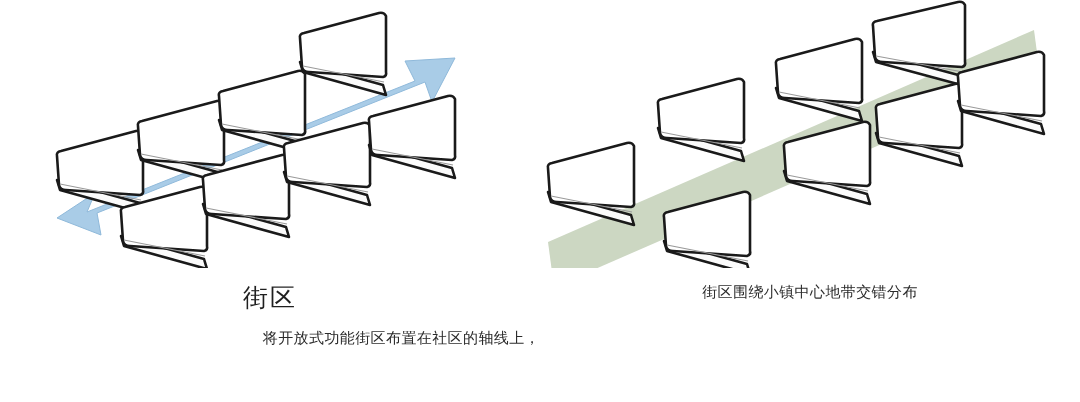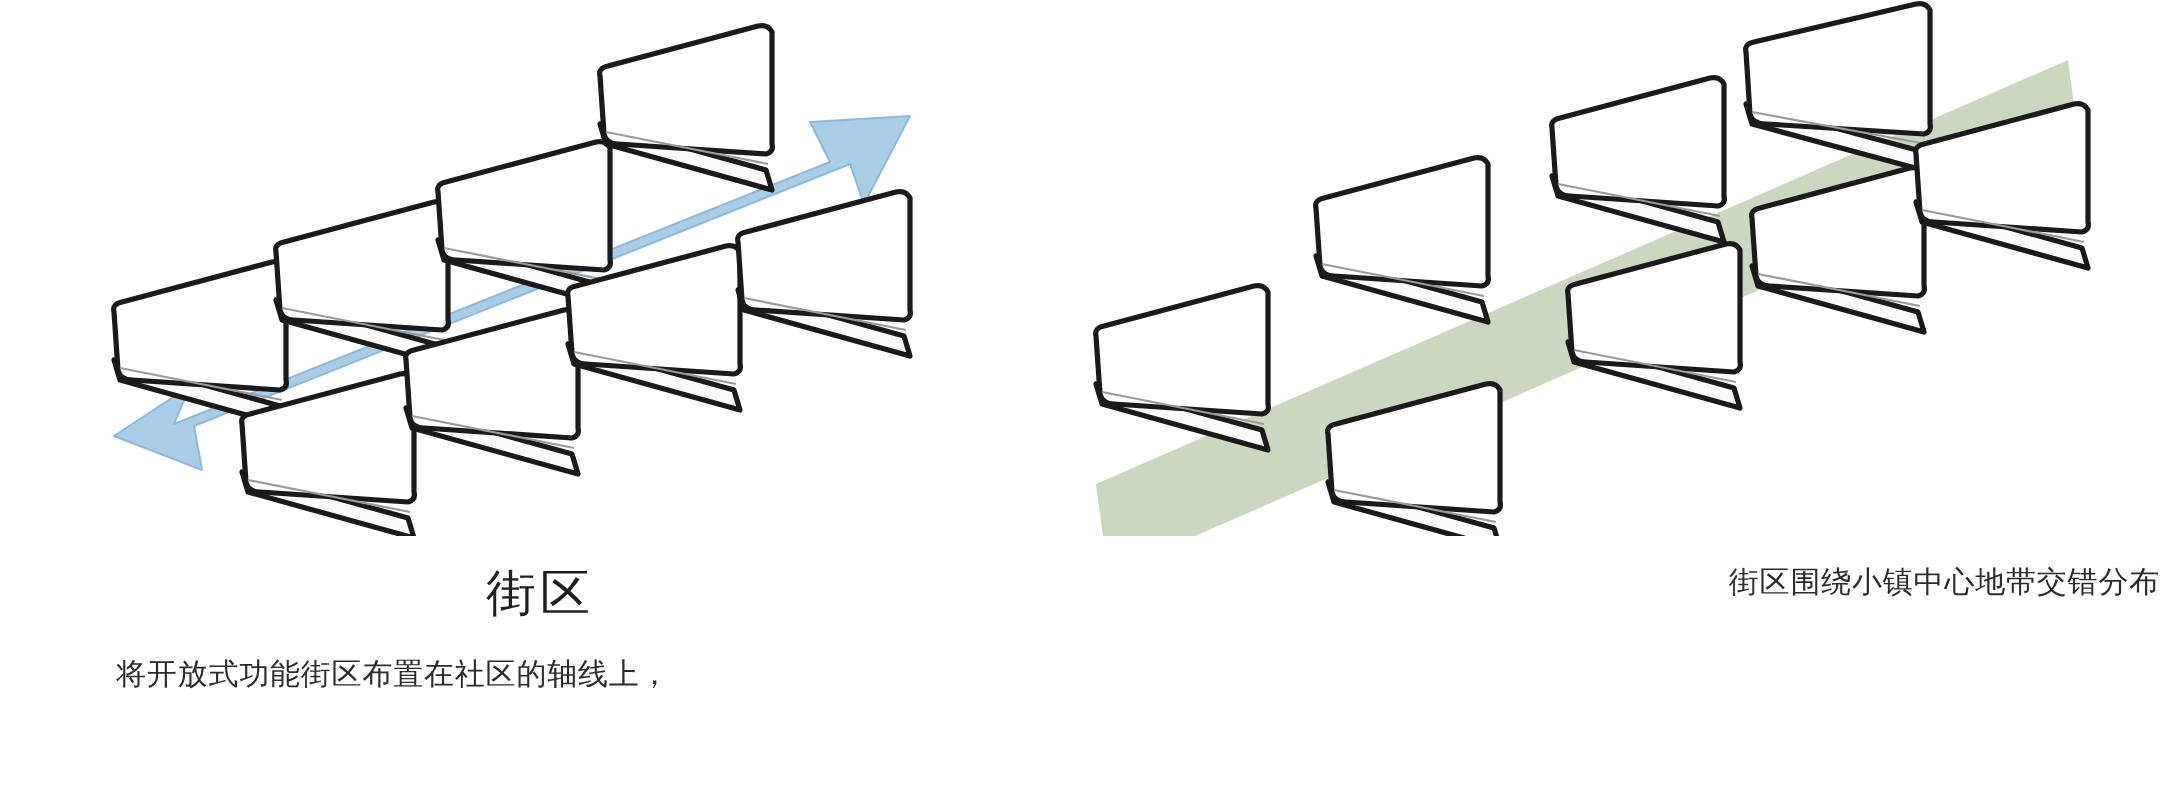--- a/index.html
+++ b/index.html
@@ -62,25 +62,25 @@
     font-size: 15px;
     line-height: 24px;
     color: #2b2b2b;
     margin: 12px 0 0 0;
     letter-spacing: 0.4px;
   }
   .caption-desc .line {
     display: block;
   }
   .panel-left .caption-desc {
-    text-align: left;
+    text-align: right;
     padding-left: 58px;
   }
   .panel-right .caption-desc {
-    text-align: right;
+    text-align: center;
     font-family: Liberation Serif, serif;
   }
   .blk-top {
     fill: #ffffff;
     stroke: #1a1a1a;
     stroke-width: 2.6;
     stroke-linejoin: round;
   }
   .blk-side {
     fill: #fbfbfb;

